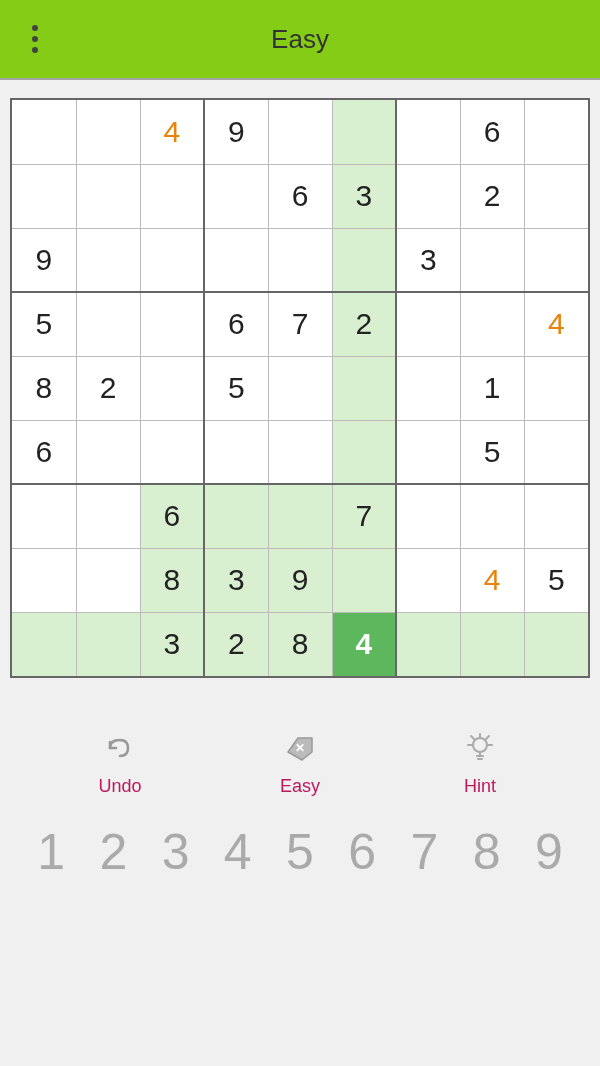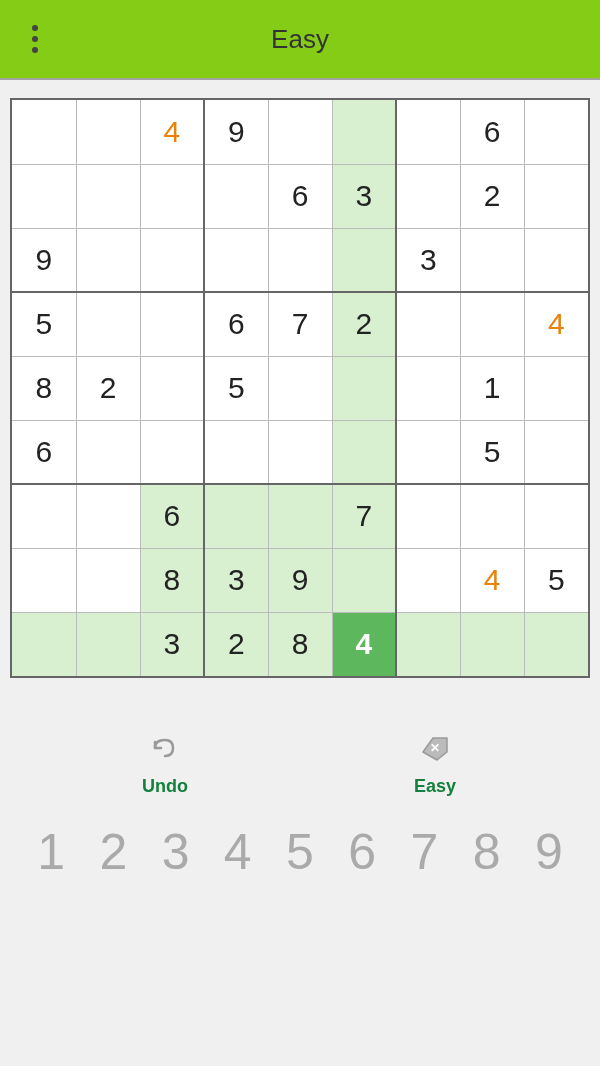--- a/index.html
+++ b/index.html
@@ -94,22 +94,22 @@
     .control-icon {
       width: 44px;
       height: 44px;
       display: flex;
       align-items: center;
       justify-content: center;
       font-size: 28px;
     }
     .control-label {
       font-size: 18px;
-      color: #15803d;
-      font-weight: 700;
+      color: #be185d;
+      font-weight: 400;
     }
     .control-label.active {
       color: #222;
       font-weight: 600;
     }
 
     
     #numpad {
       display: flex;
       justify-content: space-around;
@@ -265,20 +265,36 @@
   </div>
   <div class="control-btn">
     <div class="control-icon icon-erase">
       <svg class="svg-icon" viewBox="0 0 32 32" fill="none" stroke-linecap="round" stroke-linejoin="round">
         <polygon points="4,20 14,6 28,6 28,20 18,28" fill="#bbb" stroke="#999" stroke-width="1.5"></polygon>
         <line x1="28" y1="6" x2="28" y2="20" stroke="none"></line>
         <text x="16" y="20" text-anchor="middle" font-size="12" fill="white" font-weight="bold">✕</text>
       </svg>
     </div>
     <span class="control-label">Easy</span>
+  </div>
+  <div class="control-btn">
+    <div class="control-icon icon-hint">
+      <svg class="svg-icon" viewBox="0 0 32 32" fill="none" stroke="#aaa" stroke-width="2" stroke-linecap="round" stroke-linejoin="round">
+        <circle cx="16" cy="13" r="7"></circle>
+        <line x1="16" y1="20" x2="16" y2="24"></line>
+        <line x1="8" y1="13" x2="4" y2="13"></line>
+        <line x1="24" y1="13" x2="28" y2="13"></line>
+        <line x1="10" y1="7" x2="7" y2="4"></line>
+        <line x1="22" y1="7" x2="25" y2="4"></line>
+        <line x1="16" y1="6" x2="16" y2="2"></line>
+        <line x1="13" y1="24" x2="19" y2="24"></line>
+        <line x1="14" y1="27" x2="18" y2="27"></line>
+      </svg>
+    </div>
+    <span class="control-label">Hint</span>
   </div>
 </div>
 
 <div id="numpad">
 <div class="num-btn">1</div>
     <div class="num-btn">2</div>
     <div class="num-btn">3</div>
     <div class="num-btn">4</div>
     <div class="num-btn">5</div>
     <div class="num-btn">6</div>

